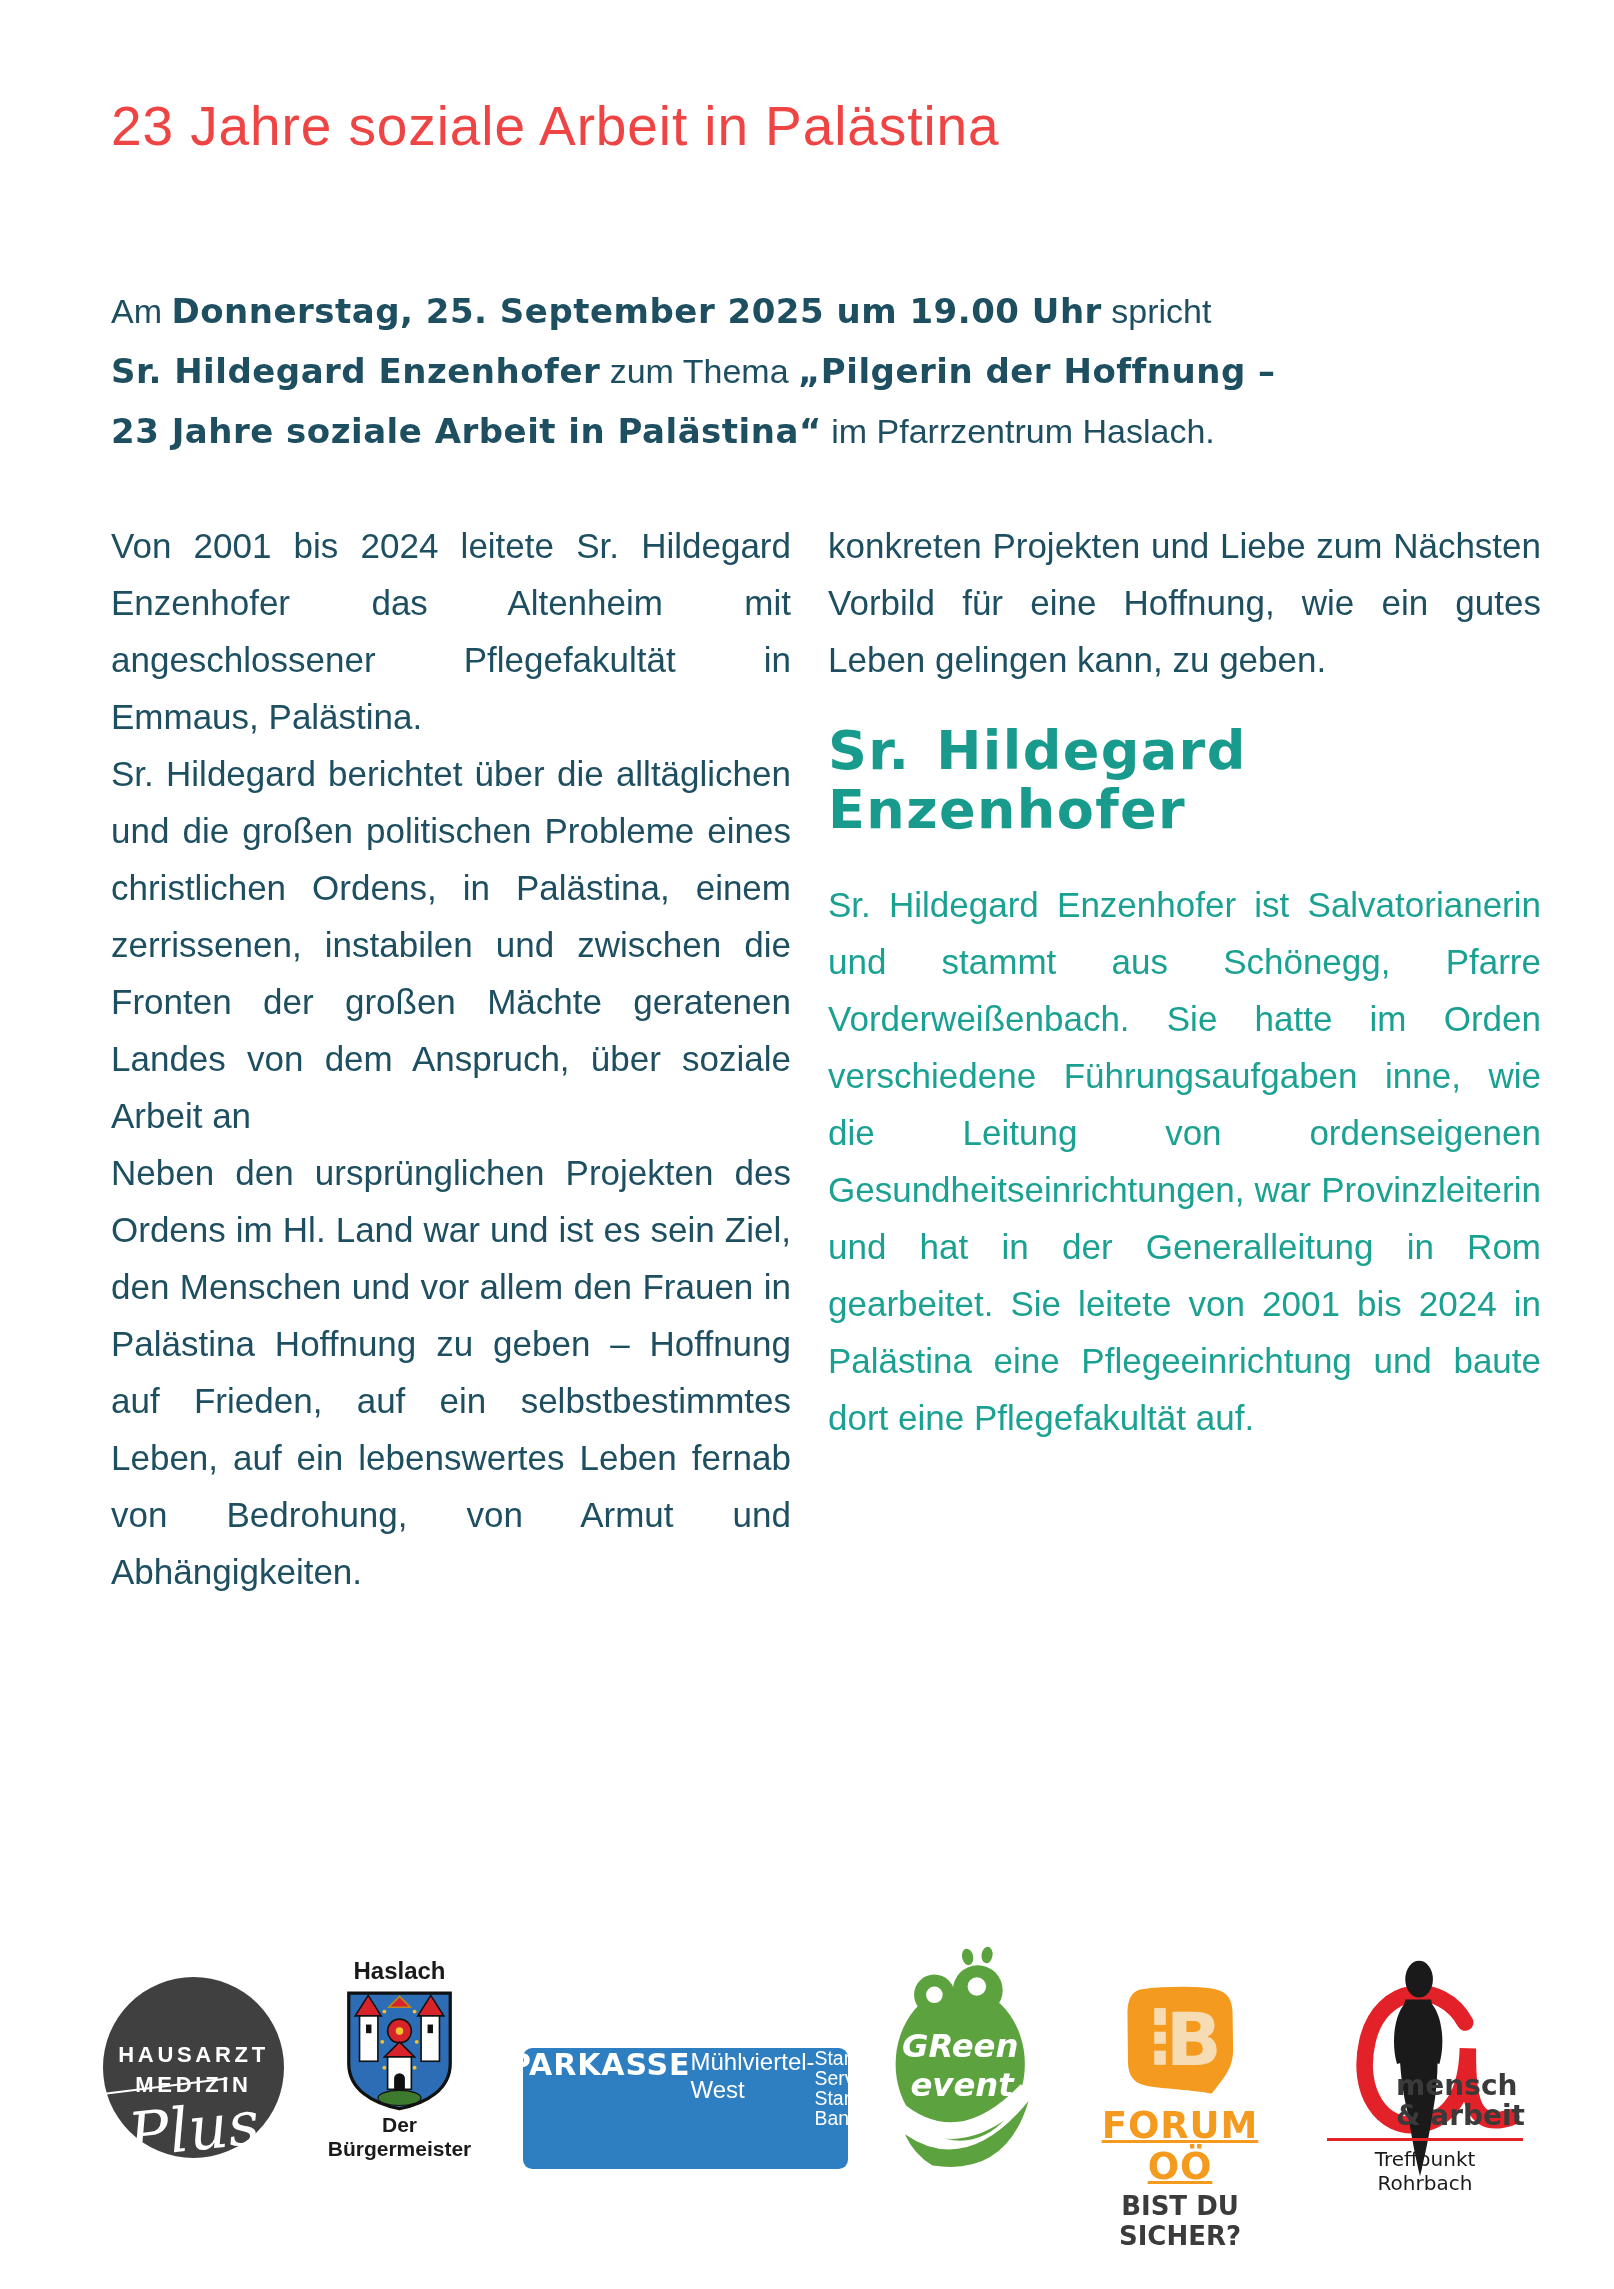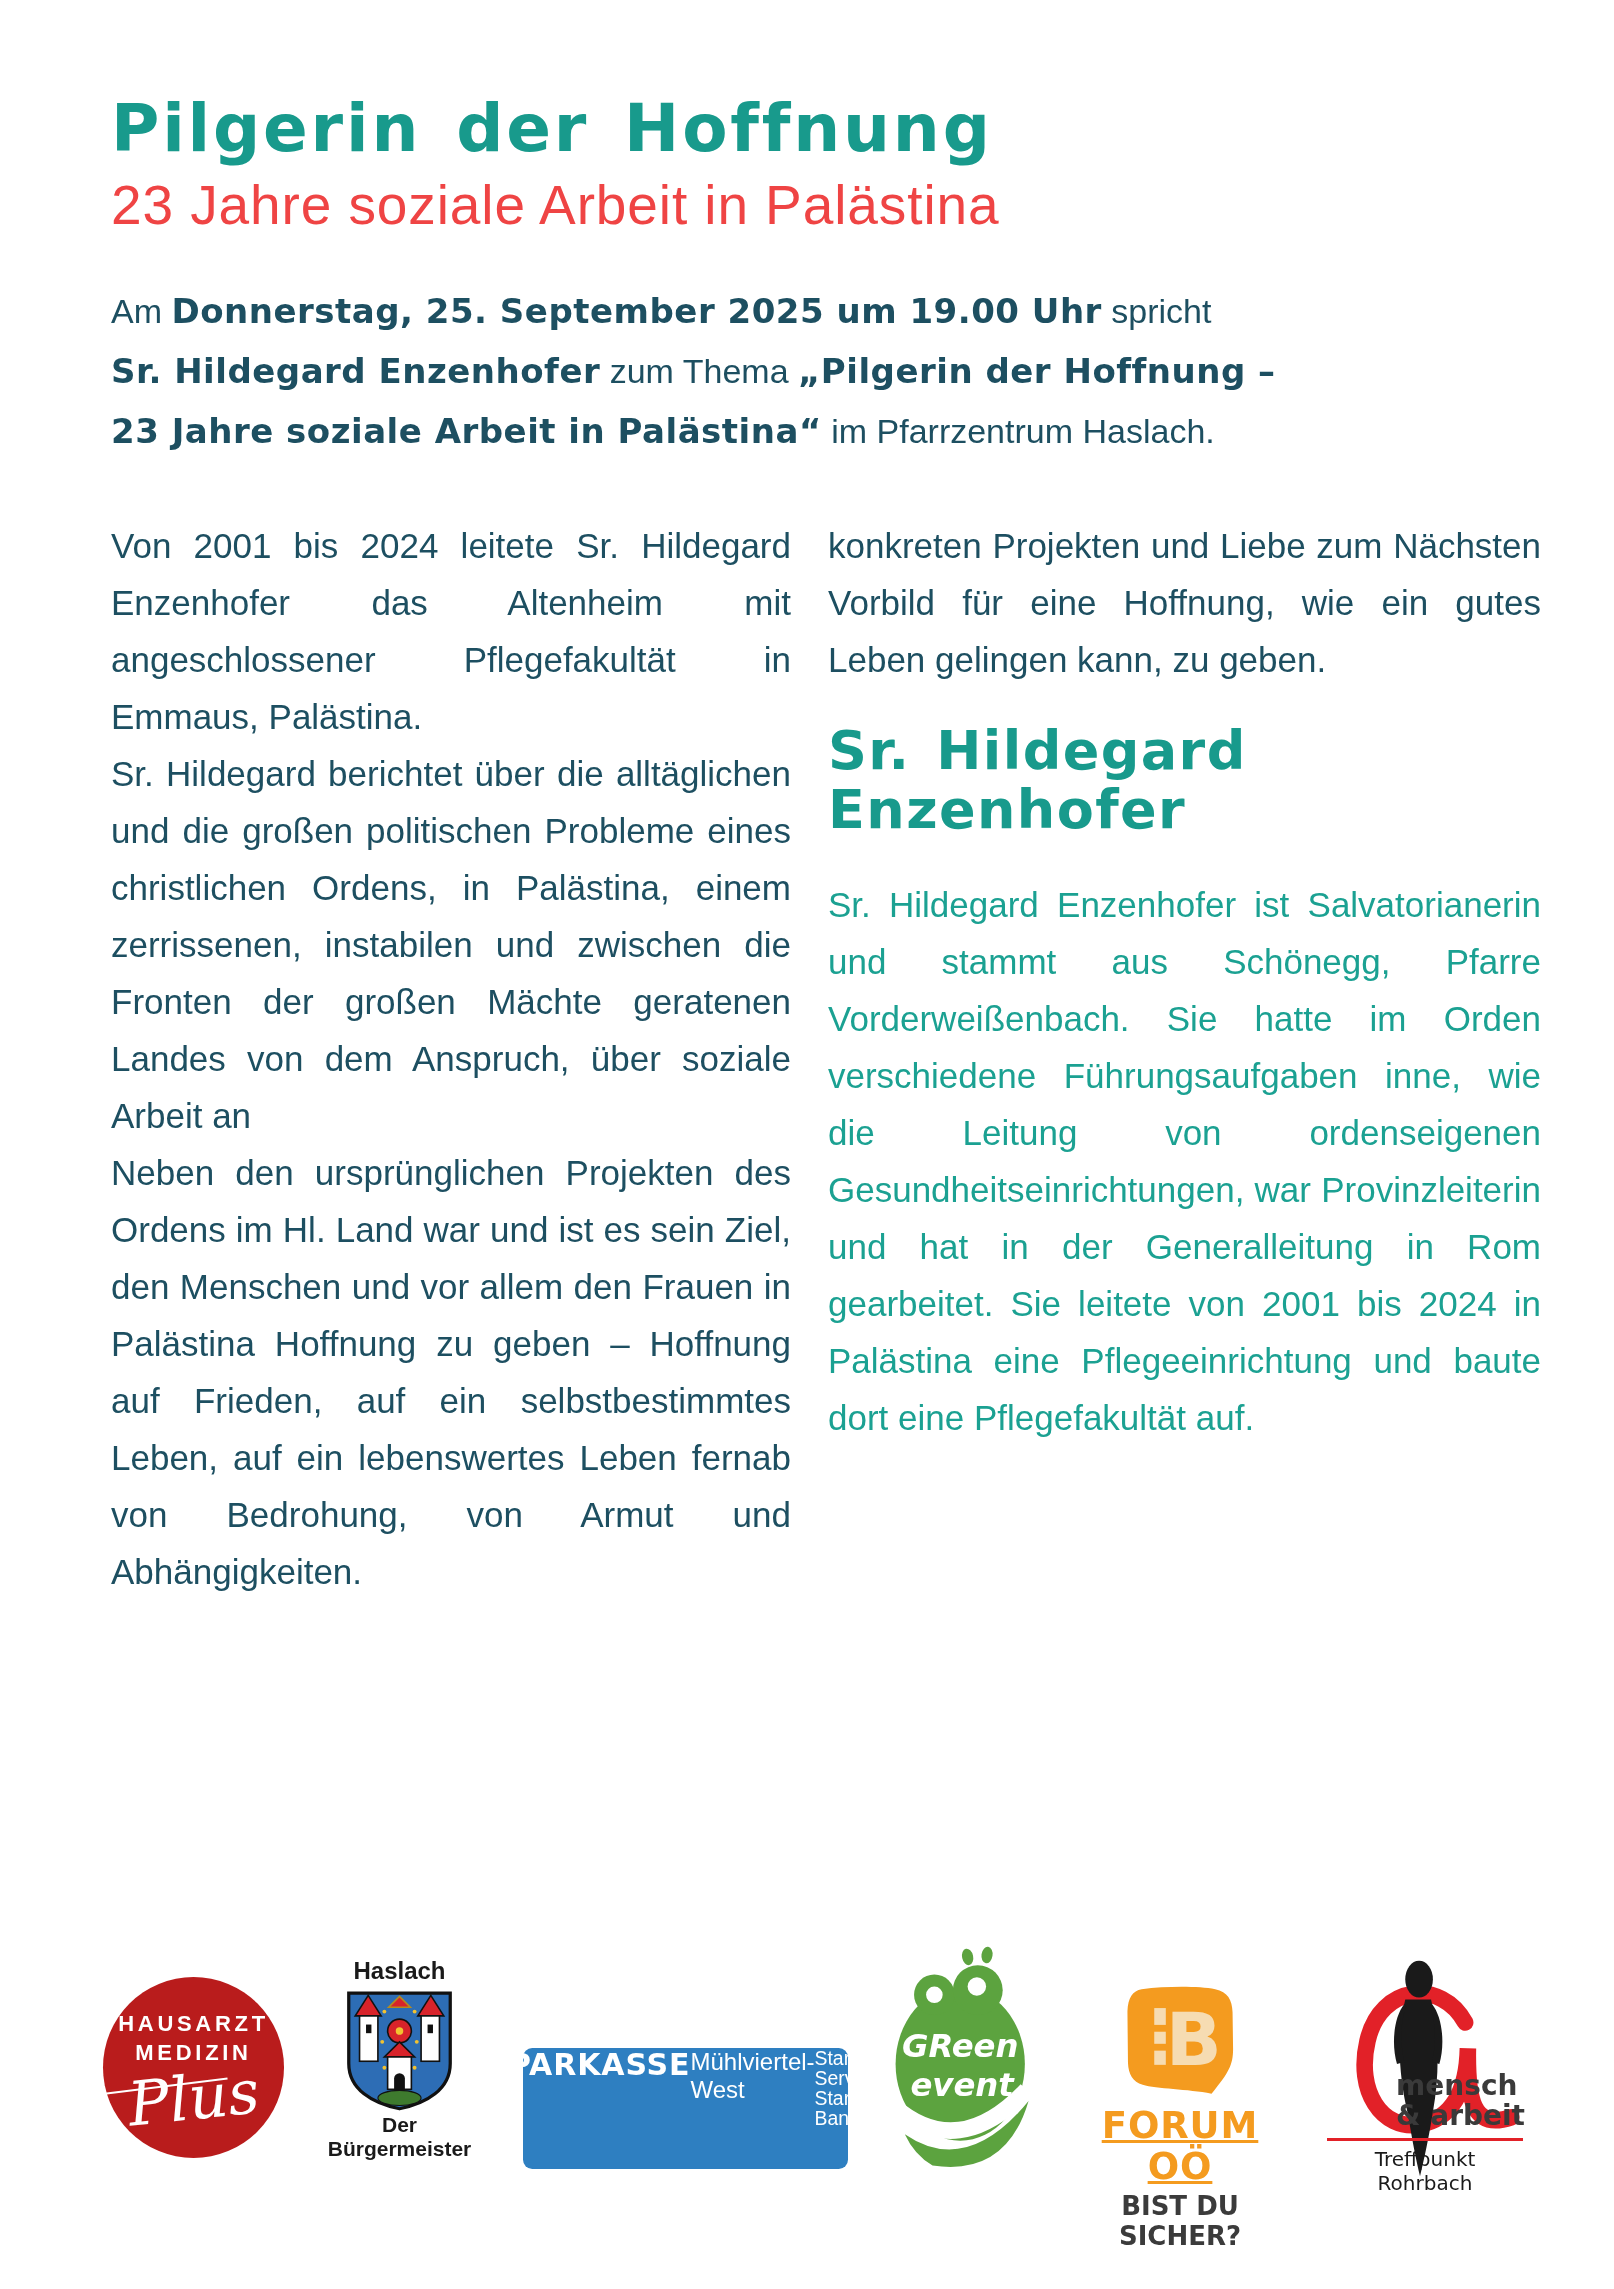--- a/index.html
+++ b/index.html
@@ -54,22 +54,22 @@
     letter-spacing:1.4px;word-spacing:5.5px;
     color:#189a8c;
     margin:33px 0 37px 0;
   }
   
   .logo{position:absolute;}
   
   .ha-circle{
     position:relative;
     width:181px;height:181px;border-radius:50%;
-    background:#b91c1c;
-    display:flex;flex-direction:column;align-items:center;justify-content:center;
+    background:#404040;
+    display:flex;flex-direction:column;align-items:center;justify-content:flex-end;
     color:#ffffff;
   }
   .ha-caps{font-weight:bold;font-size:22px;letter-spacing:3.7px;line-height:29.5px;}
   .ha-script{
     font-family:"DejaVu Serif",serif;font-style:italic;
     font-size:61px;line-height:59px;margin-top:0px;
     transform:rotate(-6deg);
   }
   .ha-line{
     position:absolute;left:-13px;top:109px;width:138px;height:1.8px;
@@ -111,21 +111,20 @@
     font-size:20px;color:#1a1a1a;
   }
   .svg-abs{display:block;}
 </style>
 </head>
 <body>
 
 <div class="page">
 
   <div class="header">
-    <div class="title">Pilgerin der Hoffnung</div>
     <div class="subtitle">23 Jahre soziale Arbeit in Palästina</div>
   </div>
 
   <div class="intro">
       <div><span>Am </span><span class="b">Donnerstag, 25. September 2025 um 19.00 Uhr</span><span> spricht</span></div>
       <div><span class="b">Sr. Hildegard Enzenhofer</span><span> zum Thema </span><span class="b">„Pilgerin der Hoffnung –</span></div>
       <div><span class="b">23 Jahre soziale Arbeit in Palästina“</span><span> im Pfarrzentrum Haslach.</span></div>
     </div>
 
   <div class="cols">

